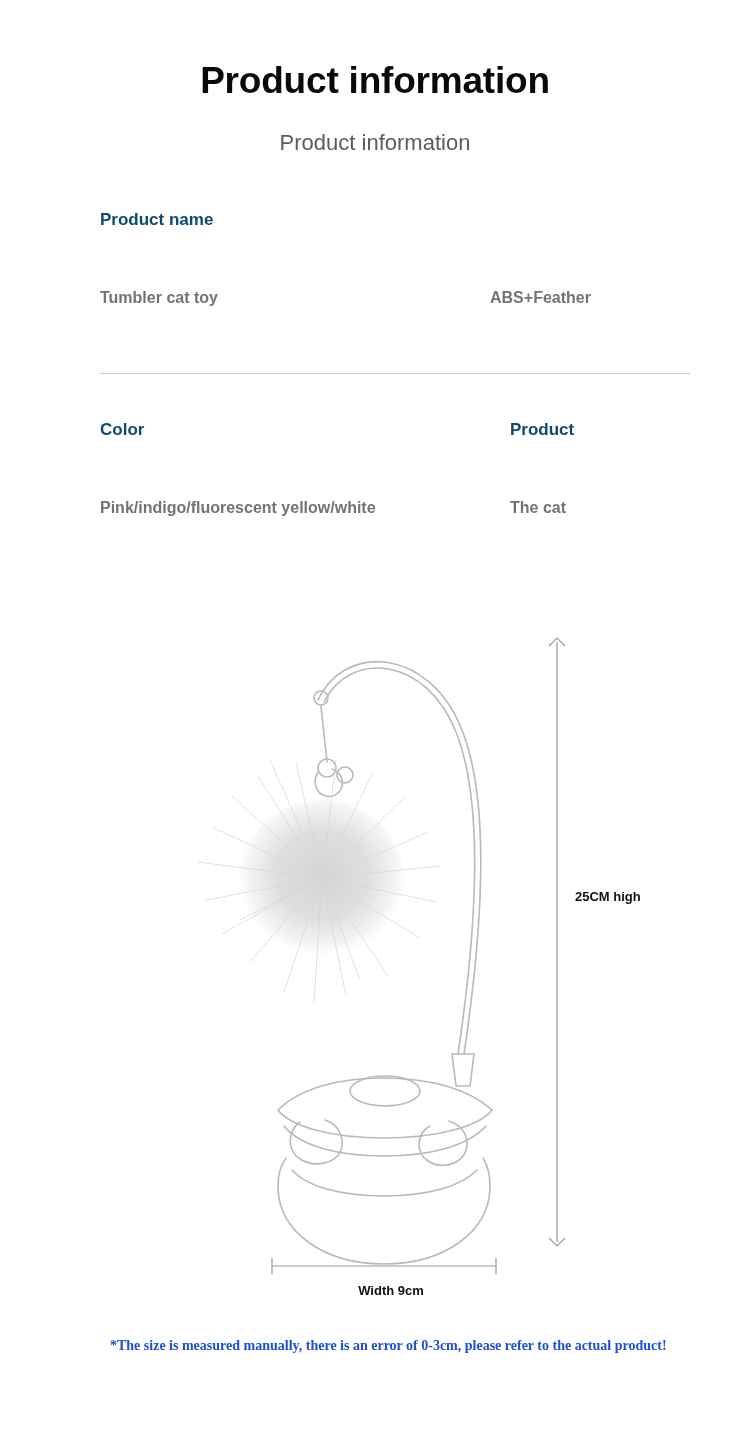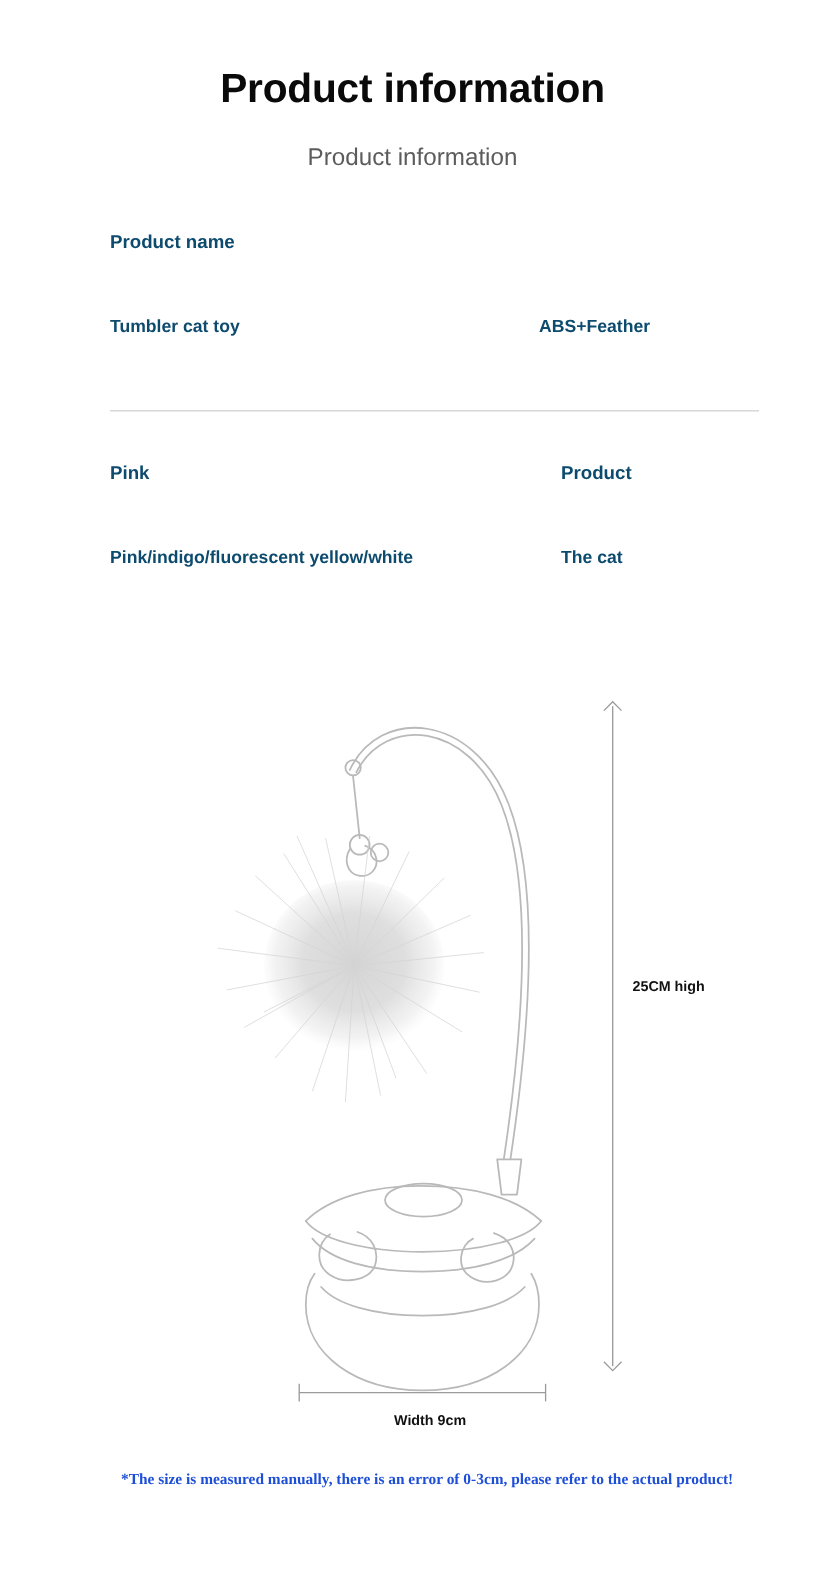--- a/index.html
+++ b/index.html
@@ -58,21 +58,21 @@
   .spec-col.right { padding-left: 110px; }
   .spec-label {
     font-size: 17px;
     font-weight: bold;
     color: #0c4a6e;
     line-height: 1.2;
   }
   .spec-value {
     font-size: 16px;
     font-weight: bold;
-    color: #0c4a6e;
+    color: #737373;
     line-height: 1.2;
   }
   .gap-a { height: 58px; }
   .divider {
     position: absolute;
     left: 100px;
     top: 373px;
     width: 590px;
     height: 1px;
     background: #c9c9c9;
@@ -149,21 +149,21 @@
         <div class="spec-value">ABS+Feather</div>
       </div>
     </div>
   </div>
 
   <div class="divider"></div>
 
   <div class="spec2">
     <div class="spec-row">
       <div class="spec-col">
-        <div class="spec-label">Pink</div>
+        <div class="spec-label">Color</div>
       </div>
       <div class="spec-col right">
         <div class="spec-label">Product</div>
       </div>
     </div>
     <div class="gap-a"></div>
     <div class="spec-row">
       <div class="spec-col">
         <div class="spec-value">Pink/indigo/fluorescent yellow/white</div>
       </div>

